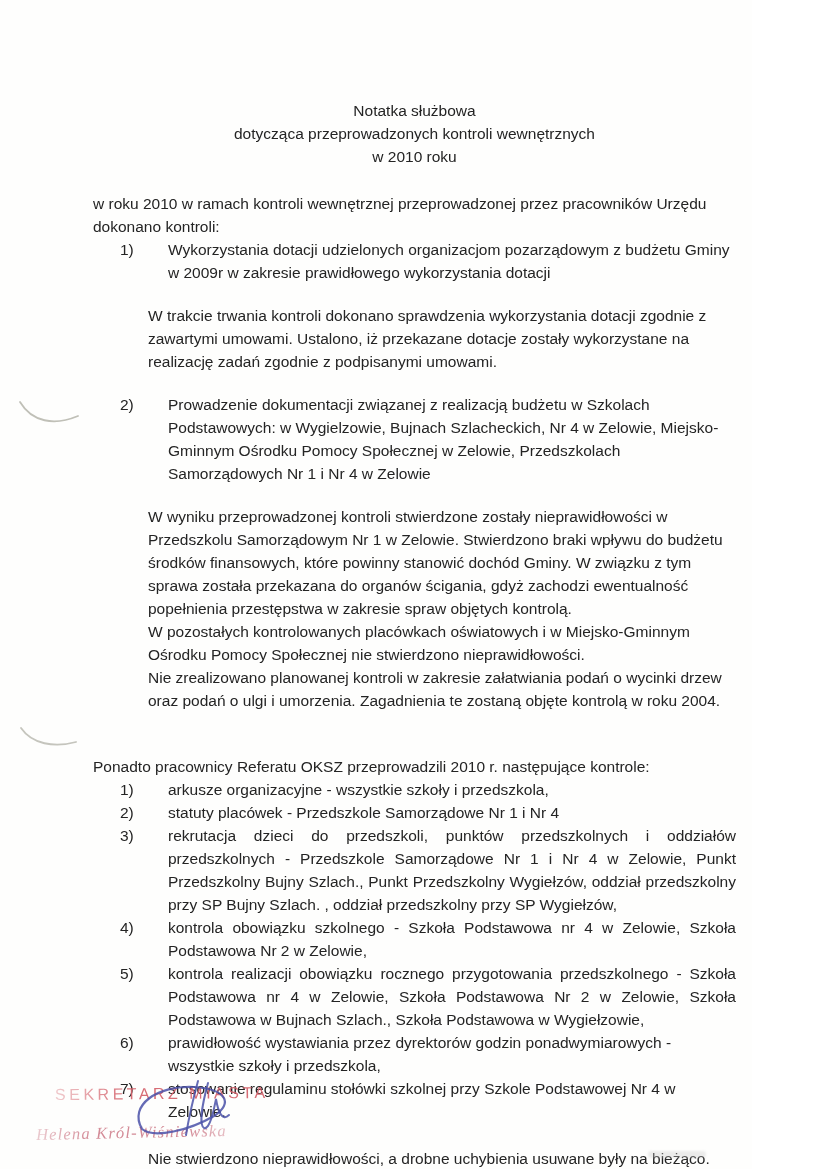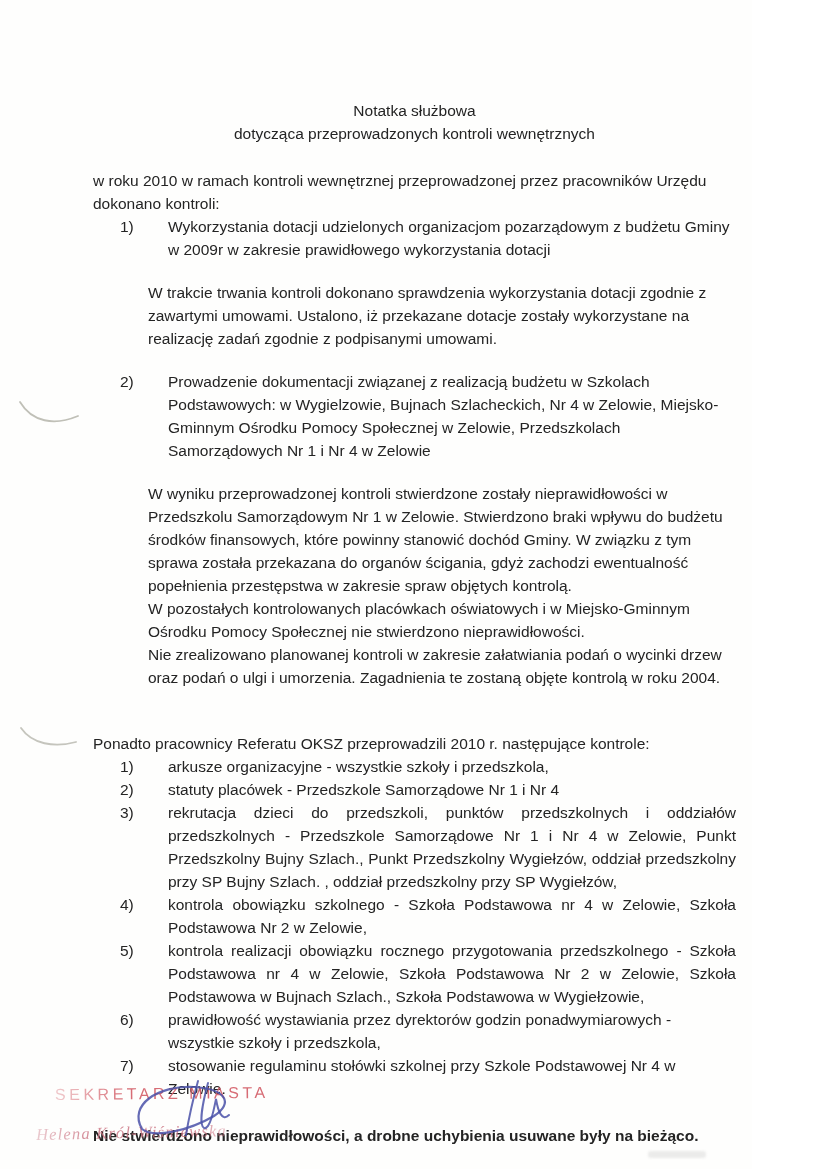--- a/index.html
+++ b/index.html
@@ -18,21 +18,21 @@
   .title div{white-space:nowrap;}
   .intro{margin-top:24px;}
   .oli{display:flex;}
   .oli .num{width:28px;margin-left:27px;flex:0 0 28px;}
   .oli .txt{flex:1;margin-left:20px;}
   .gap{margin-top:20px;}
   .note{margin-left:55px;}
   .note p{margin:0;}
   .just{text-align:justify;}
   .lead{margin-top:43px;}
-  .closing{margin-top:24px;font-weight:bold;}
+  .closing{margin-left:55px;margin-top:24px;}
   
   .stamp-title{
     position:absolute;left:55px;top:1082px;
     color:#d4606a;font-size:16px;letter-spacing:3.5px;
     transform:rotate(-0.6deg);opacity:.92;white-space:nowrap;
     -webkit-mask-image:linear-gradient(90deg,rgba(0,0,0,.35),#000 35%);
     mask-image:linear-gradient(90deg,rgba(0,0,0,.35),#000 35%);
   }
   .stamp-name{
     position:absolute;left:36px;top:1121px;
@@ -53,20 +53,21 @@
 </head>
 <body>
 
 <div class="page">
 
   <div class="content">
 
     <div class="title">
       <div>Notatka służbowa</div>
       <div>dotycząca przeprowadzonych kontroli wewnętrznych</div>
+      <div>w 2010 roku</div>
     </div>
 
     <div class="intro">w roku 2010 w ramach kontroli wewnętrznej przeprowadzonej przez pracowników Urzędu dokonano kontroli:</div>
 
     <div class="oli">
       <span class="num">1)</span>
       <span class="txt">Wykorzystania dotacji udzielonych organizacjom pozarządowym z budżetu Gminy w 2009r w zakresie prawidłowego wykorzystania dotacji</span>
     </div>
 
     <div class="note gap">W trakcie trwania kontroli dokonano sprawdzenia wykorzystania dotacji zgodnie z zawartymi umowami. Ustalono, iż przekazane dotacje zostały wykorzystane na realizację zadań zgodnie z podpisanymi umowami.</div>

